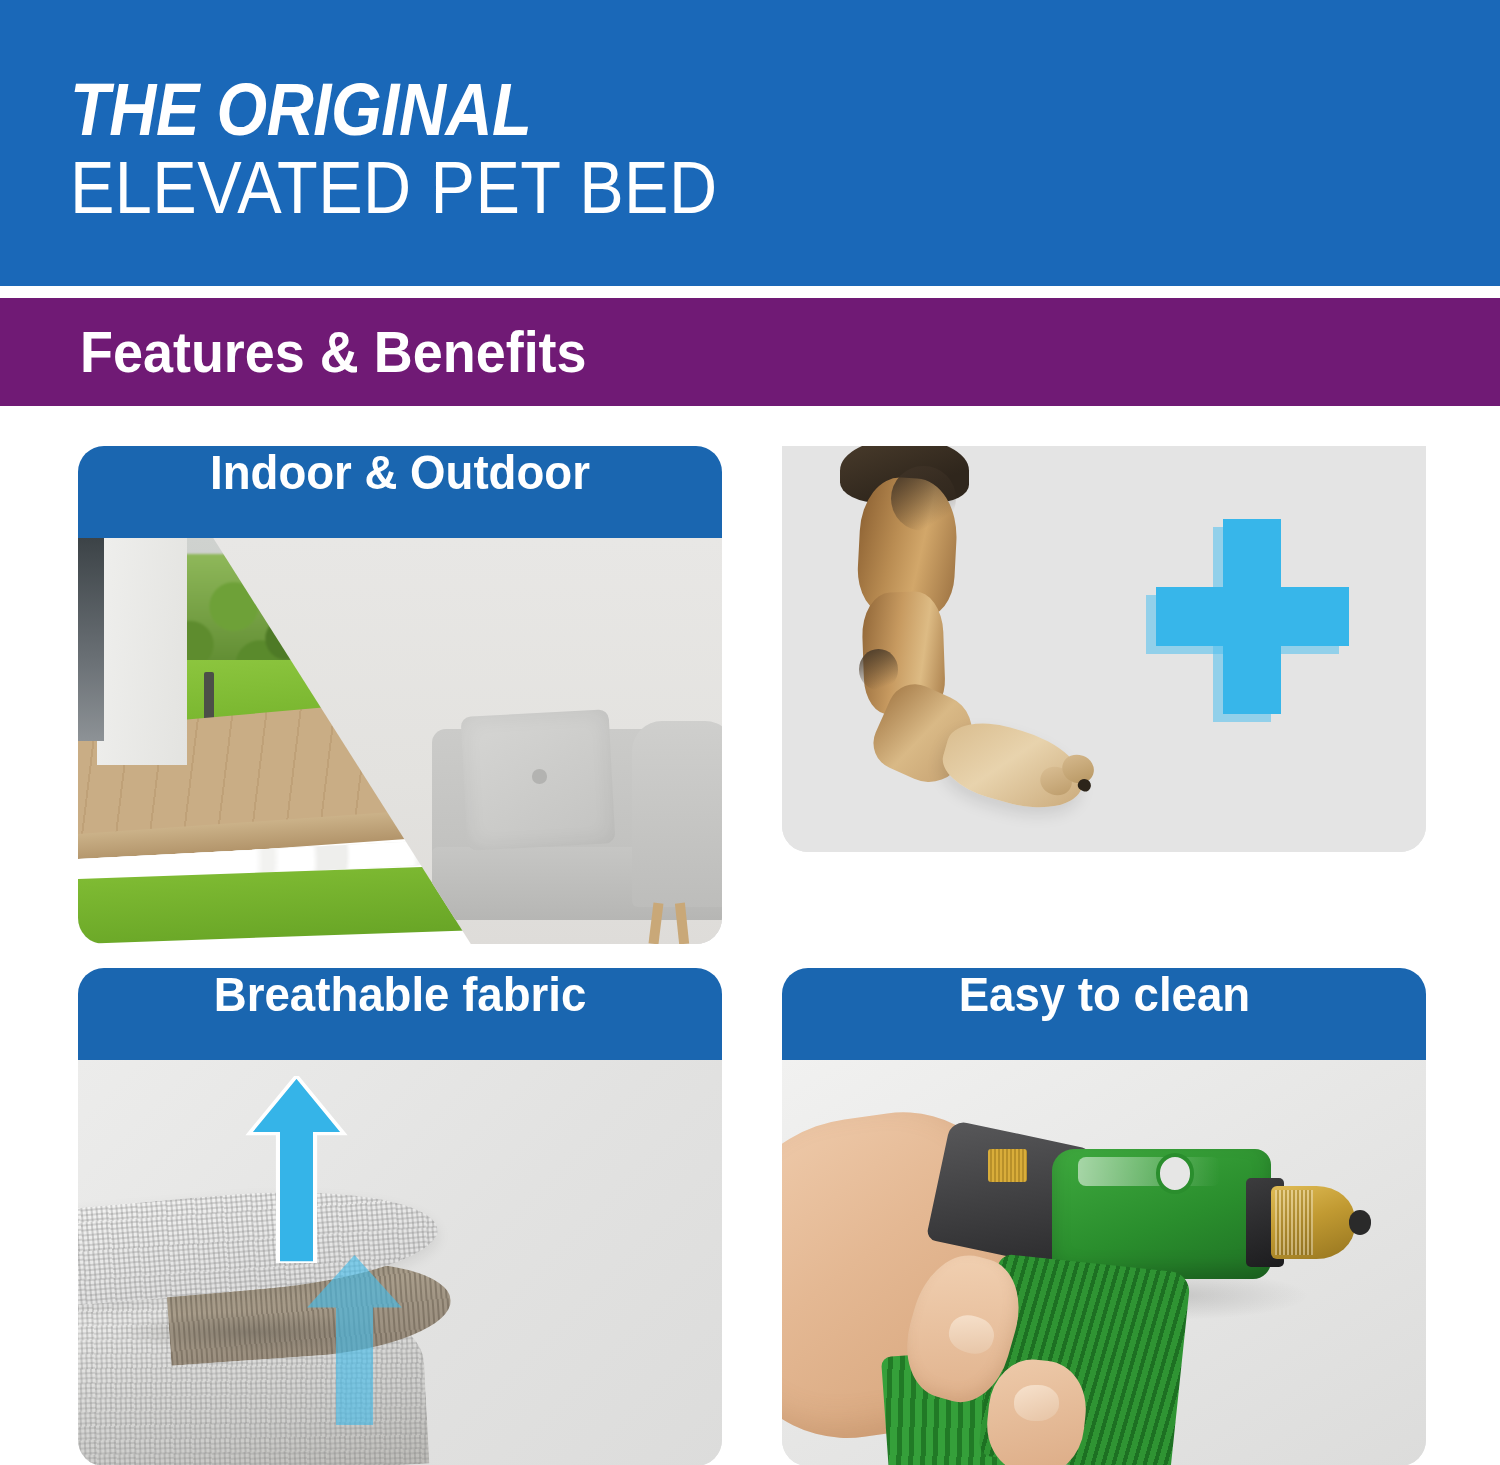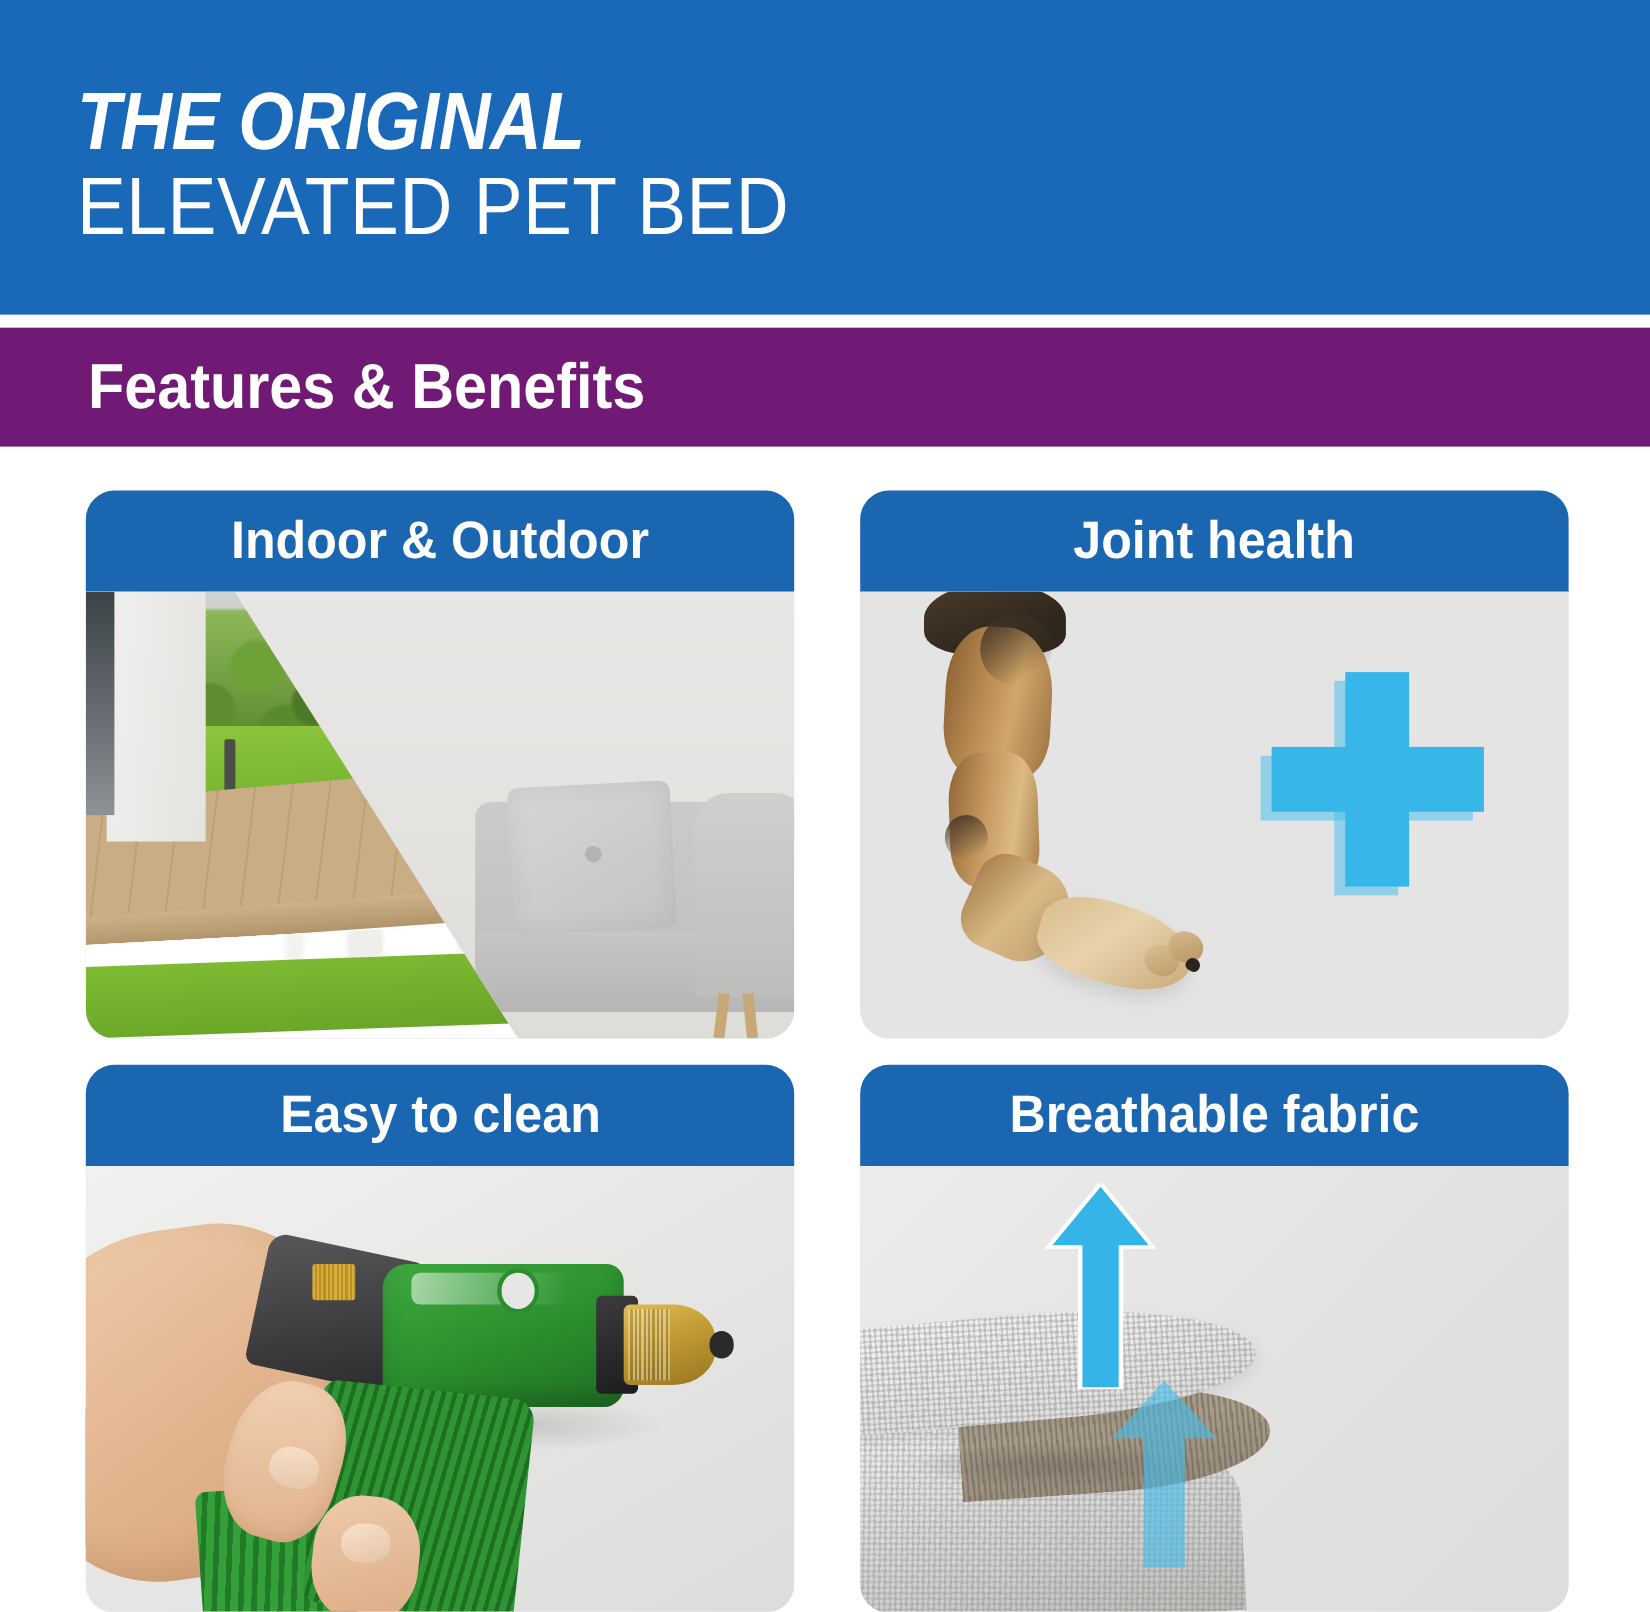--- a/index.html
+++ b/index.html
@@ -42,21 +42,21 @@
     width:1348px; height:1000px;
     display:grid;
     grid-template-columns:644px 644px;
     grid-template-rows:498px 498px;
     column-gap:60px; row-gap:24px;
   }
   .card { position:relative; width:644px; height:498px; }
   .card-header {
     position:relative; width:100%; height:92px;
     background:#1a66b0; border-radius:26px 26px 0 0;
-    display:flex; align-items:center; justify-content:center;
+    display:flex; align-items:flex-start; justify-content:center;
   }
   .card-title {
     color:#ffffff; font-weight:700; font-size:48px; line-height:54px;
     transform:scaleX(0.95); transform-origin:center center;
     white-space:nowrap;
   }
   .card-media {
     position:relative; width:100%; height:406px;
     background:#e4e4e4; overflow:hidden;
     border-radius:0 0 26px 26px;
@@ -277,40 +277,61 @@
           <div class="io-cushion"></div>
           <div class="io-button"></div>
           <div class="io-leg1"></div>
           <div class="io-leg2"></div>
         </div>
       </div>
     </div>
   </div>
 
   <div class="card">
-    <div class="card-header">
-      <span class="card-title">Joint health</span>
-    </div>
     <div class="card-media">
       <div class="jh">
         <div class="jh-upper"></div>
         <div class="jh-thigh"></div>
         <div class="jh-thigh-dark"></div>
         <div class="jh-shin"></div>
         <div class="jh-hock"></div>
         <div class="jh-pastern"></div>
         <div class="jh-paw"></div>
         <div class="jh-toe1"></div>
         <div class="jh-toe2"></div>
         <div class="jh-claw"></div>
         <div class="jh-plus">
           <div class="jh-plus-glow-v"></div>
           <div class="jh-plus-glow-h"></div>
           <div class="jh-plus-v"></div>
           <div class="jh-plus-h"></div>
+        </div>
+      </div>
+    </div>
+  </div>
+
+  <div class="card">
+    <div class="card-header">
+      <span class="card-title">Breathable fabric</span>
+    </div>
+    <div class="card-media">
+      <div class="bf">
+        <div class="bf-bottom"></div>
+        <div class="bf-inner"></div>
+        <div class="bf-shadow"></div>
+        <div class="bf-top"></div>
+        <div class="bf-arrow-low">
+          <svg viewBox="0 0 100 240" preserveAspectRatio="none" aria-hidden="true">
+            <path d="M50 0 L96 74 L68 74 L68 240 L32 240 L32 74 L4 74 Z" fill="#45bdeb"></path>
+          </svg>
+        </div>
+        <div class="bf-arrow">
+          <svg viewBox="0 0 100 240" preserveAspectRatio="none" aria-hidden="true">
+            <path d="M50 0 L96 74 L68 74 L68 240 L32 240 L32 74 L4 74 Z" fill="#35b4e8" stroke="#ffffff" stroke-width="4"></path>
+          </svg>
         </div>
       </div>
     </div>
   </div>
 
   <div class="card">
     <div class="card-header">
       <span class="card-title">Easy to clean</span>
     </div>
     <div class="card-media">
@@ -330,37 +351,13 @@
         <div class="ec-grip2"></div>
         <div class="ec-grip"></div>
         <div class="ec-thumb"></div>
         <div class="ec-nail"></div>
         <div class="ec-finger2"></div>
         <div class="ec-nail2"></div>
       </div>
     </div>
   </div>
 
-  <div class="card">
-    <div class="card-header">
-      <span class="card-title">Breathable fabric</span>
-    </div>
-    <div class="card-media">
-      <div class="bf">
-        <div class="bf-bottom"></div>
-        <div class="bf-inner"></div>
-        <div class="bf-shadow"></div>
-        <div class="bf-top"></div>
-        <div class="bf-arrow-low">
-          <svg viewBox="0 0 100 240" preserveAspectRatio="none" aria-hidden="true">
-            <path d="M50 0 L96 74 L68 74 L68 240 L32 240 L32 74 L4 74 Z" fill="#45bdeb"></path>
-          </svg>
-        </div>
-        <div class="bf-arrow">
-          <svg viewBox="0 0 100 240" preserveAspectRatio="none" aria-hidden="true">
-            <path d="M50 0 L96 74 L68 74 L68 240 L32 240 L32 74 L4 74 Z" fill="#35b4e8" stroke="#ffffff" stroke-width="4"></path>
-          </svg>
-        </div>
-      </div>
-    </div>
-  </div>
-
 </div>
 
 </body></html>

